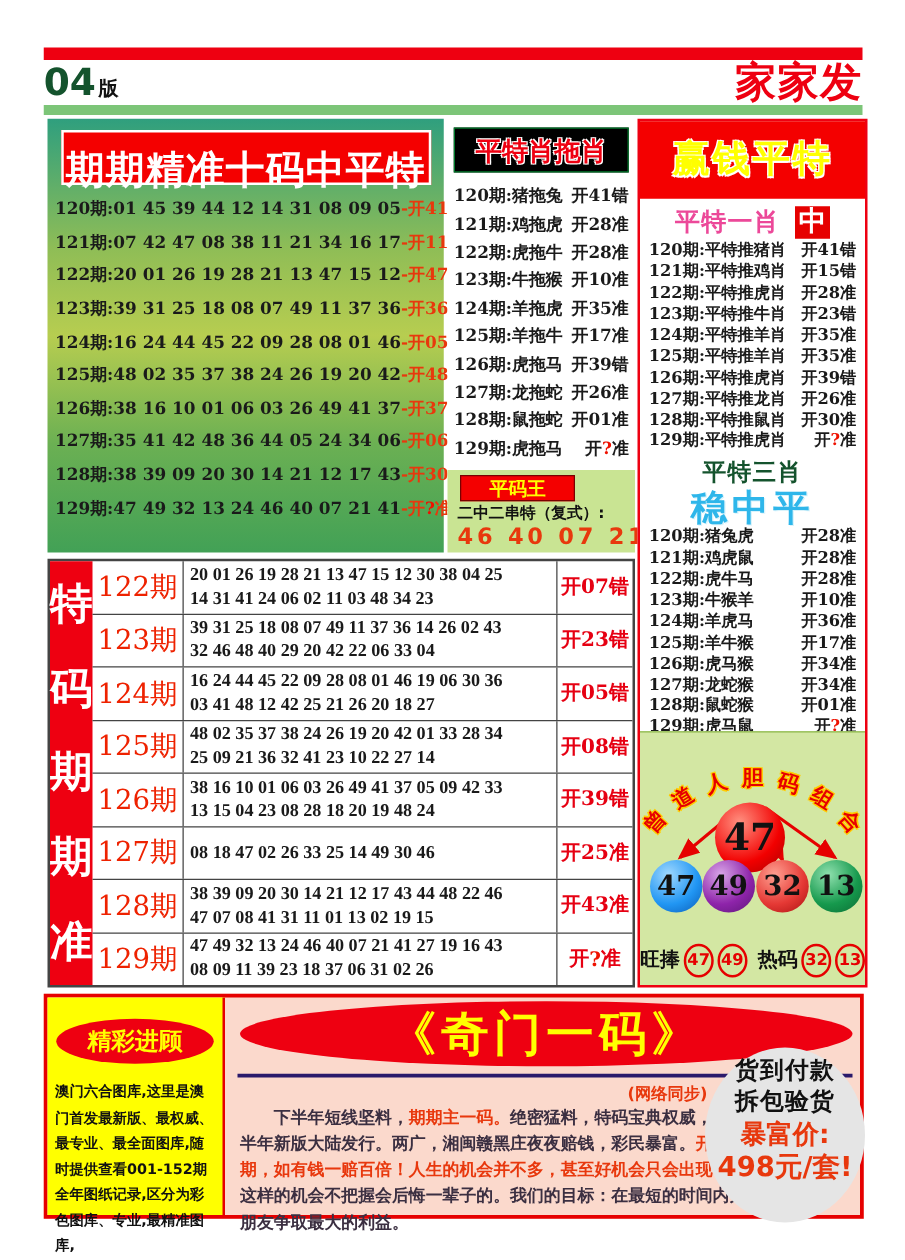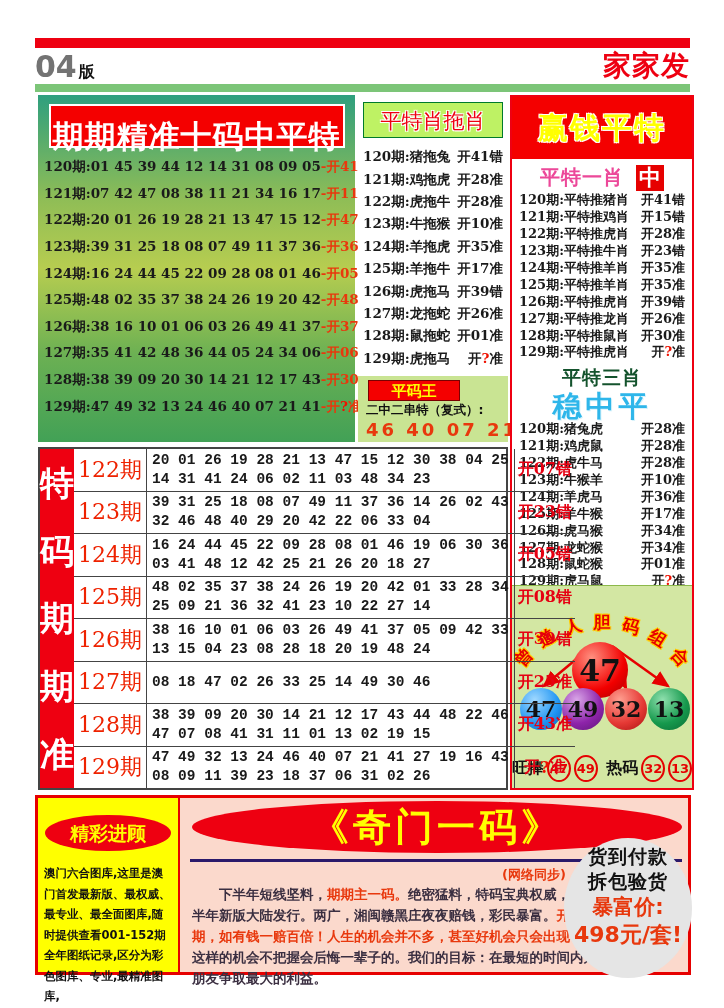--- a/index.html
+++ b/index.html
@@ -1,37 +1,37 @@
 <!DOCTYPE html>
 <html><head>
 <meta charset="utf-8">
 <style>
   html,body{margin:0;padding:0;background:#ffffff;}
   #page{position:relative;width:724px;height:1008px;background:#ffffff;overflow:hidden;
         font-family:"DejaVu Sans","Liberation Sans",sans-serif;}
   
   .topbar{position:absolute;left:35px;top:38px;width:655px;height:10px;background:#ee0011;}
   .masthead{position:absolute;left:35px;top:50px;width:655px;height:32px;display:flex;justify-content:space-between;align-items:center;}
-  .ed-num{color:#737373;font-size:30px;font-weight:bold;}
+  .ed-num{color:#14532d;font-size:30px;font-weight:bold;}
   .ed-suffix{color:#111;font-size:16px;font-weight:bold;margin-left:2px;}
-  .brand{color:#ee0011;font-size:28px;font-weight:bold;letter-spacing:1px;}
+  .brand{color:#ee0011;font-size:33px;font-weight:bold;letter-spacing:1px;}
   .greenbar{position:absolute;left:35px;top:84px;width:655px;height:8px;background:#7cc578;}
   
   .left-panel{position:absolute;left:38px;top:95px;width:317px;height:347px;
       background:linear-gradient(180deg,#2f9f7e 0%,#8fbd56 30%,#b7cd50 50%,#6bb053 75%,#42a156 100%);}
   .lp-title{margin:9px auto 6px auto;width:296px;height:44px;line-height:60px;background:#f40000;
       border:2px solid #ffffff;color:#ffffff;font-size:31px;font-weight:bold;text-align:center;letter-spacing:1px;box-sizing:border-box;}
   .lp-row{display:flex;justify-content:space-between;align-items:center;height:26.6px;padding:0 6px;
       font-family:"DejaVu Serif","Liberation Serif",serif;font-size:13.5px;font-weight:bold;white-space:nowrap;}
   .lp-main{color:#1a1a1a;}
   .lp-res{color:#e8380d;}
   
   .mid-panel{position:absolute;left:358px;top:95px;width:150px;height:347px;background:#ffffff;}
-  .mp-title{margin:7px auto 8px auto;width:140px;height:36px;line-height:36px;background:#bef264;border:1px solid #007a2b;
-      color:#ee0011;font-size:21px;font-weight:normal;text-align:center;box-sizing:border-box;
+  .mp-title{margin:7px auto 8px auto;width:140px;height:36px;line-height:36px;background:#000000;border:1px solid #007a2b;
+      color:#ee0011;font-size:21px;font-weight:bold;text-align:center;box-sizing:border-box;
       text-shadow:1px 1px 0 #fff,-1px -1px 0 #fff,1px -1px 0 #fff,-1px 1px 0 #fff;}
   .mp-row{display:flex;justify-content:space-between;align-items:center;height:22.4px;padding:0 5px;
       font-family:"DejaVu Serif","Liberation Serif",serif;font-size:13.5px;font-weight:bold;color:#1a1a1a;white-space:nowrap;}
   .pmw{position:absolute;left:0;bottom:0;width:150px;height:66px;background:#c9e493;margin-top:12px;}
   .pmw-title{margin:4px 0 1px 10px;width:92px;height:21px;line-height:21px;background:#f40000;border:1px solid #7a0000;
       color:#ffff00;font-size:15px;font-weight:bold;text-align:center;box-sizing:border-box;}
   .pmw-sub{margin-left:8px;color:#111;font-size:12.5px;font-weight:bold;}
   .pmw-nums{margin-left:8px;color:#e8380d;font-size:18px;font-weight:bold;letter-spacing:3px;white-space:nowrap;}
   
   .right-panel{position:absolute;left:510px;top:95px;width:184px;height:695px;background:#ffffff;
@@ -66,21 +66,21 @@
   .spec-table{position:absolute;left:38px;top:447px;width:470px;height:343px;border:2px solid #444;box-sizing:border-box;
       display:flex;background:#ffffff;}
   .st-side{width:34px;background:#ee0011;display:flex;flex-direction:column;justify-content:space-around;align-items:center;}
   .st-side span{color:#ffffff;font-size:34px;font-weight:bold;line-height:1;}
   .st-rows{flex:1;display:flex;flex-direction:column;}
   .st-row{flex:1;display:flex;border-bottom:1px solid #444;}
   .st-row:last-child{border-bottom:none;}
   .st-period{width:72px;border-right:1px solid #444;display:flex;align-items:center;justify-content:center;
       color:#ee2200;font-size:22px;font-family:"DejaVu Serif","Liberation Serif",serif;}
   .st-nums{flex:1;border-right:1px solid #444;display:flex;flex-direction:column;justify-content:center;padding:0 5px;
-      font-family:Liberation Mono, monospace;font-size:14.5px;font-weight:bold;color:#1a1a1a;line-height:19px;white-space:nowrap;}
+      font-family:Liberation Serif, serif;font-size:14.5px;font-weight:bold;color:#1a1a1a;line-height:19px;white-space:nowrap;}
   .st-res{width:60px;display:flex;align-items:center;justify-content:center;color:#e60012;font-size:16px;font-weight:bold;
       font-family:"DejaVu Serif","Liberation Serif",serif;}
   
   .bottom{position:absolute;left:35px;top:795px;width:656px;height:180px;border:3px solid #e60000;background:#fbd9cc;box-sizing:border-box;}
   .promo{position:absolute;left:0;top:0;bottom:0;width:142px;background:#ffff00;border-right:2px solid #e60000;padding:5px 6px;box-sizing:border-box;}
   .promo-title{margin:12px auto;width:126px;height:36px;line-height:36px;background:#ee0011;border-radius:50%;
       color:#ffff00;font-size:19px;font-weight:bold;text-align:center;}
   .promo-text{margin-top:5px;color:#111;font-size:11.5px;line-height:20.5px;font-weight:bold;}
   .main-ad{position:absolute;left:142px;top:0;right:0;bottom:0;}
   .banner{position:absolute;left:12px;top:3px;width:490px;height:52px;background:#ee0011;border-radius:50%;

